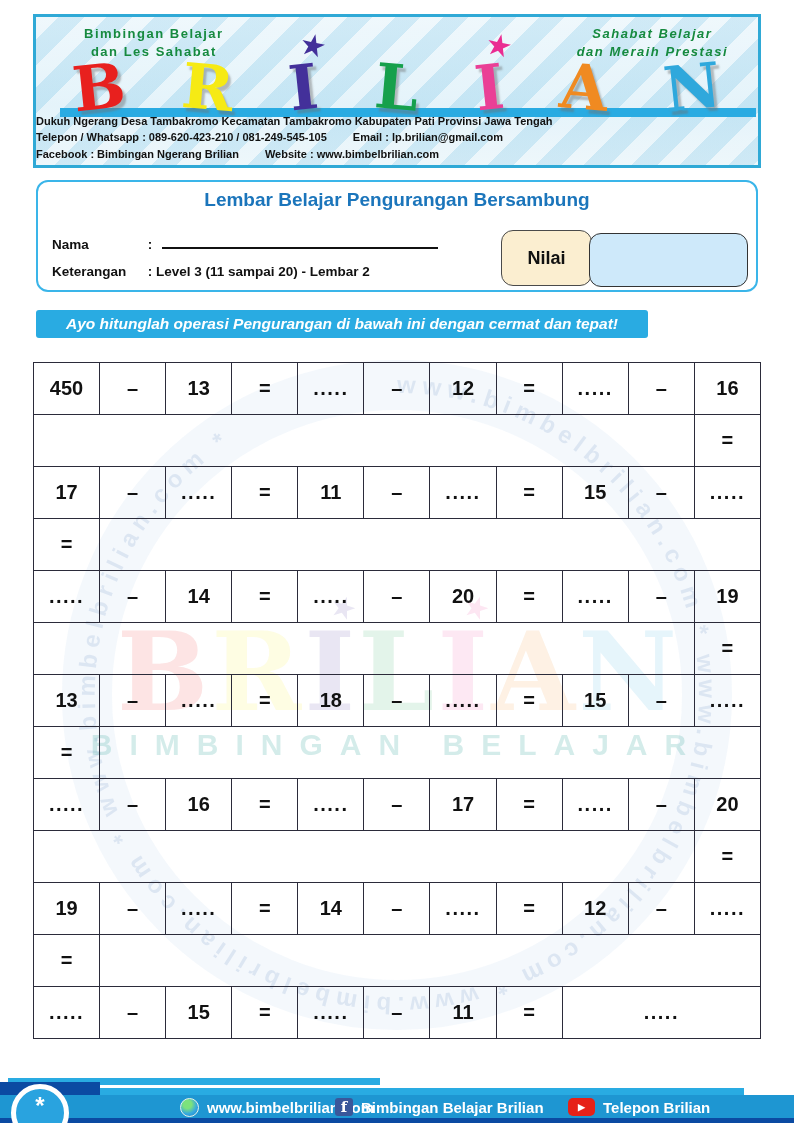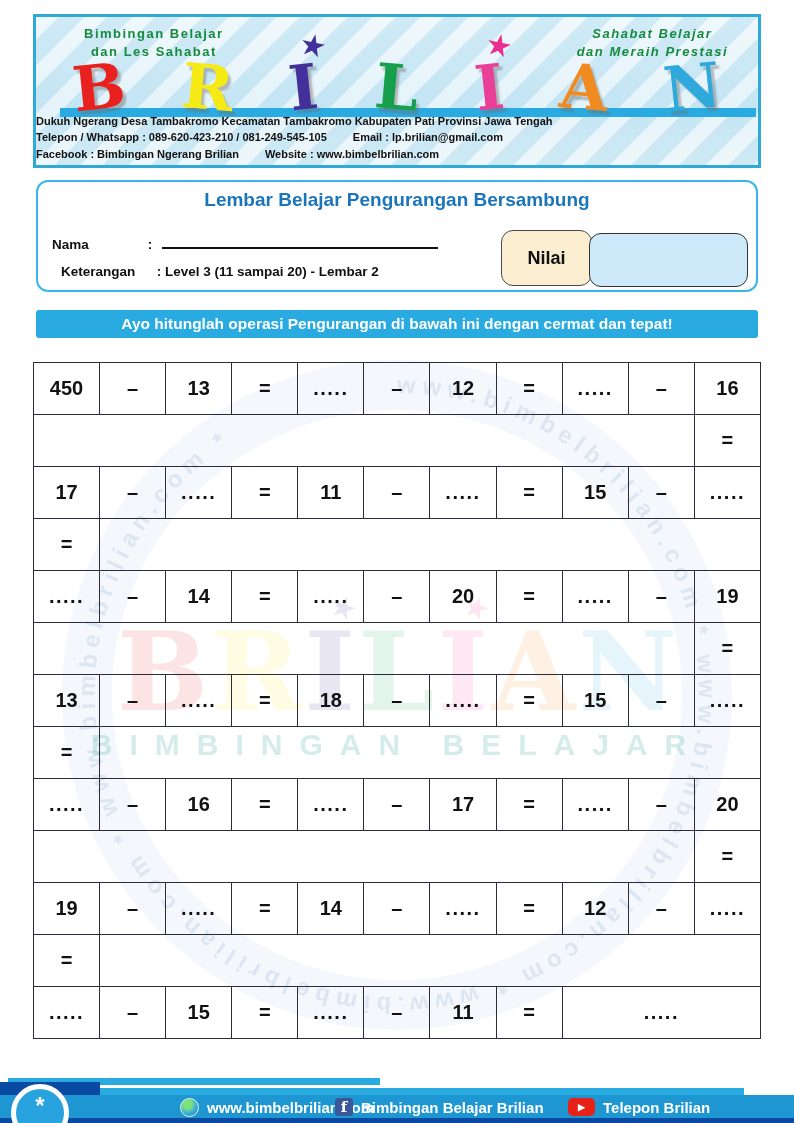--- a/index.html
+++ b/index.html
@@ -32,35 +32,35 @@
                  font-size:11px; font-weight:bold; color:#111; line-height:1.5; }
   .addr-line { display:flex; justify-content:flex-start; gap:26px; }
 
   
   .infobox { position:absolute; left:36px; top:180px; width:722px; height:112px;
              border:2.5px solid #3AB5E9; border-radius:12px; background:#fff; }
   .info-title { position:absolute; top:7px; width:100%; text-align:center;
                 color:#1B75BB; font-weight:bold; font-size:19px; }
   .field-row { position:absolute; left:14px; font-size:13.5px; font-weight:bold; color:#111; }
   .row-nama { top:53px; }
-  .row-ket  { top:82px;margin-left:9px; }
+  .row-ket  { top:82px; }
   .field-lbl { display:inline-block; width:92px; }
   .name-line { display:inline-block; width:276px; border-bottom:2px solid #111; height:14px;
                vertical-align:baseline; margin-left:6px; }
   .nilai-btn { position:absolute; left:463px; top:48px; width:91px; height:56px;
                background:#FBEED0; border:1.6px solid #4a4a4a; border-radius:12px;
                display:flex; align-items:center; justify-content:center;
                font-size:18px; font-weight:bold; color:#111; }
   .score-box { position:absolute; left:551px; top:51px; width:159px; height:54px;
                background:#CEE9FA; border:1.6px solid #333; border-radius:12px; }
 
   
-  .instruction { position:absolute; left:36px; top:310px; width:722px; height:28px;
+  .instruction { position:absolute; left:36px; top:310px; width:612px; height:28px;
                  background:#29ABE2; border-radius:3px; color:#fff; font-weight:bold;
-                 font-size:15.5px; text-align:center; line-height:28px; }
+                 font-size:15.5px; text-align:center; line-height:28px;font-style:italic; }
 
   
   .wm { position:absolute; left:0; top:0; width:794px; height:1123px; z-index:0; pointer-events:none; }
   .wm-ring { position:absolute; left:62px; top:360px; width:670px; height:670px; border-radius:50%;
              border:50px solid rgba(70,130,200,.06); }
   .wm-svg { position:absolute; left:47px; top:345px; opacity:.55; }
   .wm-svg text { fill:rgba(90,130,185,.28); font-family:"Liberation Sans",sans-serif;
                  font-weight:bold; font-size:24px; letter-spacing:6px; }
   .wm-logo { position:absolute; left:50%; top:618px; transform:translateX(-50%);
              width:560px; display:flex; justify-content:space-between; align-items:flex-end;

